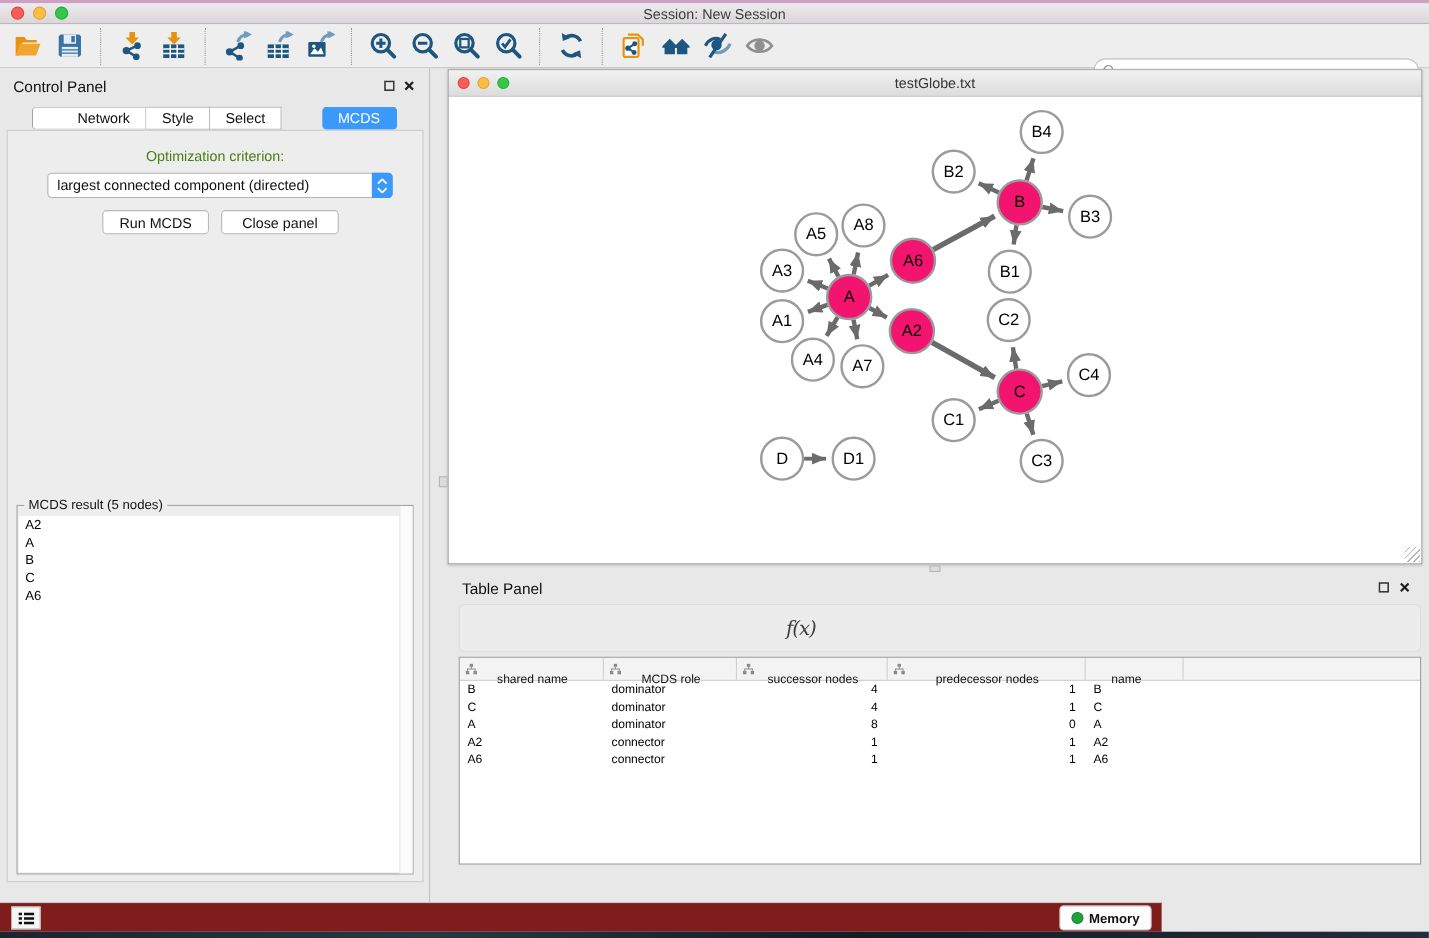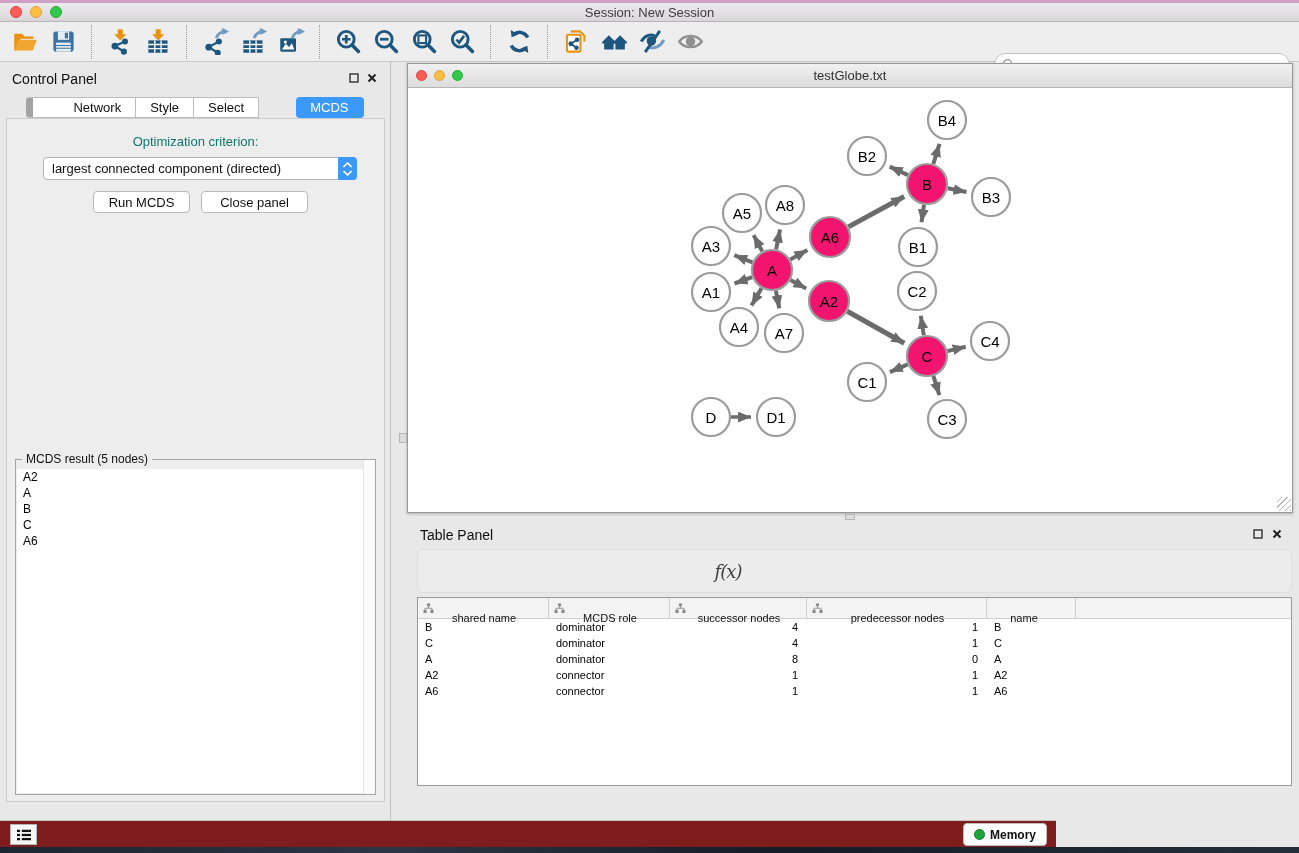--- a/index.html
+++ b/index.html
@@ -32,26 +32,26 @@
   #search-field input { border:none; outline:none; flex:1; font-size:12px; background:transparent; margin-left:4px; font-family:"Liberation Sans",sans-serif; }
 
   
   #control-panel { left:0; top:62px; width:391px; height:758px; background:#e8e8e8; border-right:1px solid #c2c2c2; }
   .panel-head { position:absolute; left:0; top:8px; width:100%; height:18px; }
   .panel-head .ph-title { position:absolute; left:12px; top:1px; font-size:14px; color:#111; }
   .winctl { position:absolute; top:2px; width:12px; height:12px; display:flex; align-items:center; justify-content:center; }
   .cp-tabs { position:absolute; top:35px; left:0; width:100%; display:flex; justify-content:center; }
   .tab { height:21px; background:#fff; border:1px solid #bdbdbd; border-left:none;
     display:flex; align-items:center; justify-content:center; padding:0 14px; font-size:13px; color:#111; }
-  .tab:first-child { border-left:7px solid #a3a3a3; border-radius:4px 0 0 4px;padding-left:40px; }
+  .tab:first-child { border-left:1px solid #a3a3a3; border-radius:4px 0 0 4px;padding-left:40px; }
   .tab:last-child { border-radius:0 4px 4px 0; }
   .tab.active { background:#3b99fc; color:#fff; border-color:#3b99fc; border-radius:4px;margin-left:37px; }
   .cp-content { position:absolute; left:6px; top:56px; width:379px; height:684px;
     background:#ededed; border:1px solid #cbcbcb; }
-  .opt-label { position:absolute; top:15px; width:100%; text-align:center; font-size:13px; color:#0f766e; }
+  .opt-label { position:absolute; top:15px; width:100%; text-align:center; font-size:13px; color:#4d7c0f; }
   .select { position:absolute; left:36px; top:38px; width:314px; height:23px; background:#fff;
     border:1px solid #b3b3b3; border-radius:4px; display:flex; align-items:center; }
   .select .sel-text { flex:1; padding-left:8px; font-size:13px; color:#111; white-space:nowrap; overflow:hidden; }
   .select .stepper { width:19px; height:23px; margin:-1px -1px -1px 0; background:#3b99fc;
     border-radius:0 4px 4px 0; display:flex; flex-direction:column; align-items:center; justify-content:center; gap:2px; }
   .btn { position:absolute; height:22px; background:#fff; border:1px solid #b9b9b9; border-radius:4px;
     font-size:13px; color:#111; display:flex; align-items:center; justify-content:center; }
   .groupbox { position:absolute; left:8px; top:340px; width:361px; height:336px; border:1px solid #a5a5a5; }
   .groupbox .legend { position:absolute; top:-8px; left:6px; background:#ededed; padding:0 4px; font-size:12px; color:#111; }
   .gb-list { position:absolute; left:1px; right:1px; top:9px; bottom:1px; background:#fff; }

